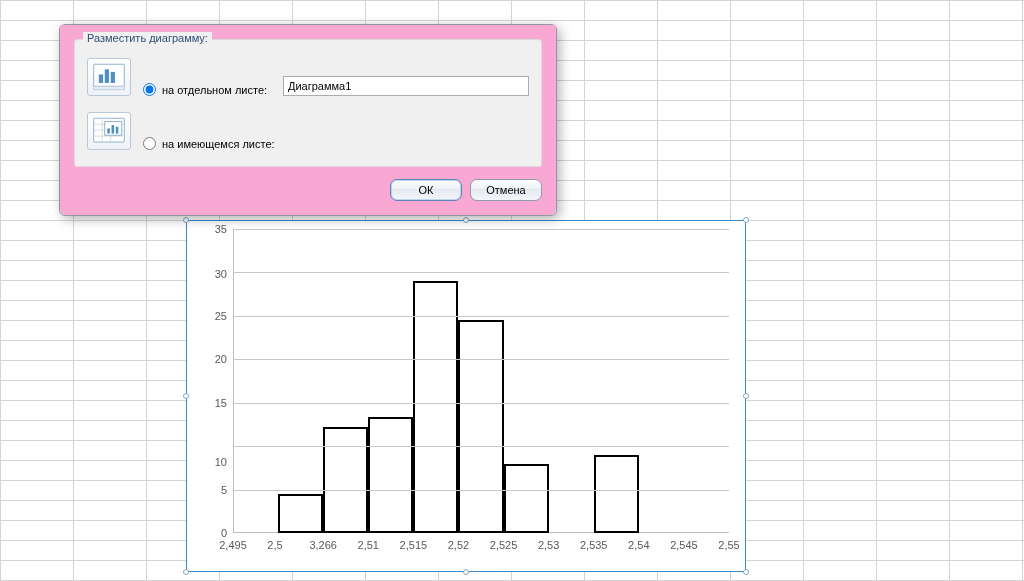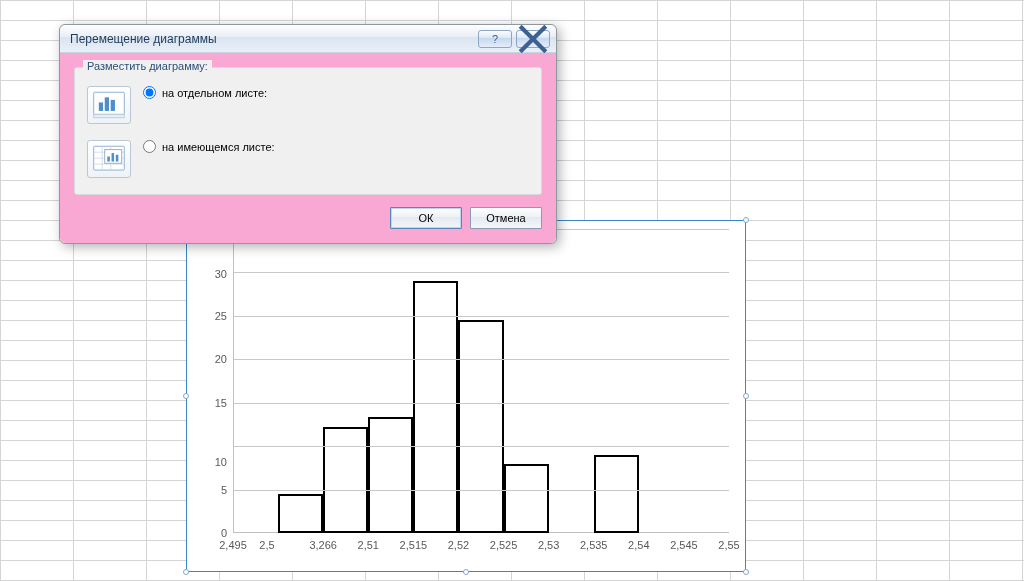--- a/index.html
+++ b/index.html
@@ -8,34 +8,34 @@
   .grid-line-v { position: absolute; top: 0; bottom: 0; width: 1px; background: #d4d4d4; }
   .grid-line-h { position: absolute; left: 0; right: 0; height: 1px; background: #d4d4d4; }
 
   .dialog { position: absolute; left: 59px; top: 24px; width: 498px; background: #f0f0f0; border: 1px solid #8f989f; border-radius: 6px; box-shadow: 3px 3px 12px rgba(0,0,0,.3); z-index: 30; }
   .titlebar { height: 28px; display: flex; align-items: center; padding: 0 6px 0 10px; background: linear-gradient(#fdfdfe,#e9eef5 45%,#dae4f0 46%,#e9f0f9); border-bottom: 1px solid #c9d3df; border-radius: 6px 6px 0 0; }
   .titlebar .title { color: #1d3b5a; font-size: 12px; flex: 1; }
   .tbtn { width: 34px; height: 18px; margin-left: 4px; border: 1px solid #8fa6c2; border-radius: 3px; background: linear-gradient(#fbfdff,#dbe6f4 45%,#c6d7ee 46%,#e4eefb); display: flex; align-items: center; justify-content: center; color: #3c6090; font-size: 11px; }
   .body { padding: 8px 14px 14px 14px; background: #f9a8d4; border-radius: 0 0 6px 6px; }
   .fieldset { border: 1px solid #dadada; border-radius: 3px; padding: 10px 12px 12px 12px; margin-top: 6px; background: #f0f0f0; position: relative; }
   .legend { position: absolute; top: -8px; left: 8px; background: #f0f0f0; padding: 0 4px; color: #2d4f7a; font-size: 11px; }
-  .opt-row { display: flex; align-items: flex-start; margin: 8px 0 16px 0; }
+  .opt-row { display: flex; align-items: flex-end; margin: 8px 0 16px 0; }
   .opt-row:last-child { margin-bottom: 4px; }
   .icon-box { width: 44px; height: 38px; border: 1px solid #b9c7d6; border-radius: 3px; background: linear-gradient(#fff,#eef3f8); margin-right: 12px; display: flex; align-items: center; justify-content: center; }
   .icon-box svg { width: 34px; height: 30px; }
   .radio-wrap { display: flex; align-items: center; width: 140px; }
   .radio-wrap input { margin-right: 6px; }
   .fld { flex: 1; }
   .text-input { width: 100%; height: 20px; border: 1px solid #abadb3; padding: 0 4px; font-size: 11px; background: #fff; }
   .combo { width: 100%; height: 20px; border: 1px solid #abadb3; display: flex; align-items: center; background: #fff; }
   .combo span { flex: 1; padding: 0 4px; font-size: 11px; }
   .combo .arrow { width: 17px; height: 100%; border-left: 1px solid #abadb3; background: linear-gradient(#f6f8fb,#dfe6ef); display: flex; align-items: center; justify-content: center; }
   .arrow svg { width: 7px; height: 4px; }
   .btn-row { display: flex; justify-content: flex-end; gap: 8px; margin-top: 12px; }
-  .btn { min-width: 72px; height: 22px; border: 1px solid #8b9bb0; border-radius: 1px; background: linear-gradient(#fdfdfe,#eef2f6 45%,#e4e9f0 46%,#f4f7fb); font-size: 11px; cursor: default; }
+  .btn { min-width: 72px; height: 22px; border: 1px solid #8b9bb0; border-radius: 7px; background: linear-gradient(#fdfdfe,#eef2f6 45%,#e4e9f0 46%,#f4f7fb); font-size: 11px; cursor: default; }
   .btn.primary { border-color: #5a86b6; box-shadow: 0 0 0 1px #bcd6f2 inset; }
 
   .chart-frame { position: absolute; left: 186px; top: 220px; width: 560px; height: 352px; border: 1px solid #3a86c8; background: #fff; z-index: 10; }
   .handle { position: absolute; width: 6px; height: 6px; background: #fff; border: 1px solid #7fa9ce; border-radius: 50%; }
   .plot { position: absolute; left: 46px; top: 8px; right: 18px; bottom: 40px; }
   .axis-line { position: absolute; background: #bfbfbf; }
   .gridline { position: absolute; left: 0; right: 0; height: 1px; background: #c8c8c8; }
   .ytick { position: absolute; right: 100%; margin-right: 6px; font-size: 11px; color: #595959; transform: translateY(-50%); }
   .xtick { position: absolute; top: 100%; margin-top: 6px; font-size: 11px; color: #595959; transform: translateX(-50%); }
   .bars { position: absolute; left: 0; right: 0; bottom: 0; top: 0; }
@@ -122,62 +122,56 @@
       <div class="ytick" style="top: 173.714px;">15</div>
       <div class="gridline" style="top: 130.286px;"></div>
       <div class="ytick" style="top: 130.286px;">20</div>
       <div class="gridline" style="top: 86.8571px;"></div>
       <div class="ytick" style="top: 86.8571px;">25</div>
       <div class="gridline" style="top: 43.4286px;"></div>
       <div class="ytick" style="top: 45px;">30</div>
       <div class="gridline" style="top: 0px;"></div>
       <div class="ytick" style="top: 0px;">35</div>
       <div class="xtick" style="left: 0px;">2,495</div>
-      <div class="xtick" style="left: 34px;">2,5</div>
+      <div class="xtick" style="left: 42px;">2,5</div>
       <div class="xtick" style="left: 90.1818px;">3,266</div>
       <div class="xtick" style="left: 135.273px;">2,51</div>
       <div class="xtick" style="left: 180.364px;">2,515</div>
       <div class="xtick" style="left: 225.455px;">2,52</div>
       <div class="xtick" style="left: 270.545px;">2,525</div>
       <div class="xtick" style="left: 315.636px; text-align: center;">2,53</div>
       <div class="xtick" style="left: 360.727px;">2,535</div>
       <div class="xtick" style="left: 405.818px; text-align: right;">2,54</div>
       <div class="xtick" style="left: 450.909px;">2,545</div>
       <div class="xtick" style="left: 496px;">2,55</div>
     </div>
 </div>
 
 <div class="dialog">
-  <div class="titlebar">
-    <span class="title">Перемещение диаграммы</span>
-    <div class="tbtn">?</div>
-    <div class="tbtn">
-      <svg viewBox="0 0 10 10">
-          <path d="M1 1 L9 9 M9 1 L1 9" stroke="#3c6090" stroke-width="1.3"></path>
-        </svg>
-    </div>
-  </div>
   <div class="body">
     <div class="fieldset">
       <span class="legend">Разместить диаграмму:</span>
 
       <div class="opt-row">
         <div class="icon-box">
           <svg viewBox="0 0 40 34">
             <rect x="2" y="2" width="36" height="26" rx="1" fill="#fff" stroke="#7ea4c9"></rect>
             <rect x="8" y="14" width="5" height="10" fill="#4e8fcb"></rect>
             <rect x="15" y="8" width="5" height="16" fill="#4e8fcb"></rect>
             <rect x="22" y="11" width="5" height="13" fill="#4e8fcb"></rect>
             <rect x="2" y="28" width="36" height="4" fill="#e6edf5" stroke="#b6c8db"></rect>
           </svg>
         </div>
         <label class="radio-wrap">
           <input type="radio" name="place" checked="" style="">
           <span>на отдельном листе:</span>
         </label>
+        <div class="fld">
+          <input class="text-input" value="Диаграмма1" style="">
+        </div>
       </div>
 
       <div class="opt-row">
         <div class="icon-box">
           <svg viewBox="0 0 40 34">
             <rect x="2" y="2" width="36" height="28" rx="1" fill="#fff" stroke="#7ea4c9"></rect>
             <line x1="2" y1="9" x2="38" y2="9" stroke="#cfd9e4"></line>
             <line x1="2" y1="16" x2="38" y2="16" stroke="#cfd9e4"></line>
             <line x1="2" y1="23" x2="38" y2="23" stroke="#cfd9e4"></line>
             <line x1="12" y1="2" x2="12" y2="30" stroke="#cfd9e4"></line>

